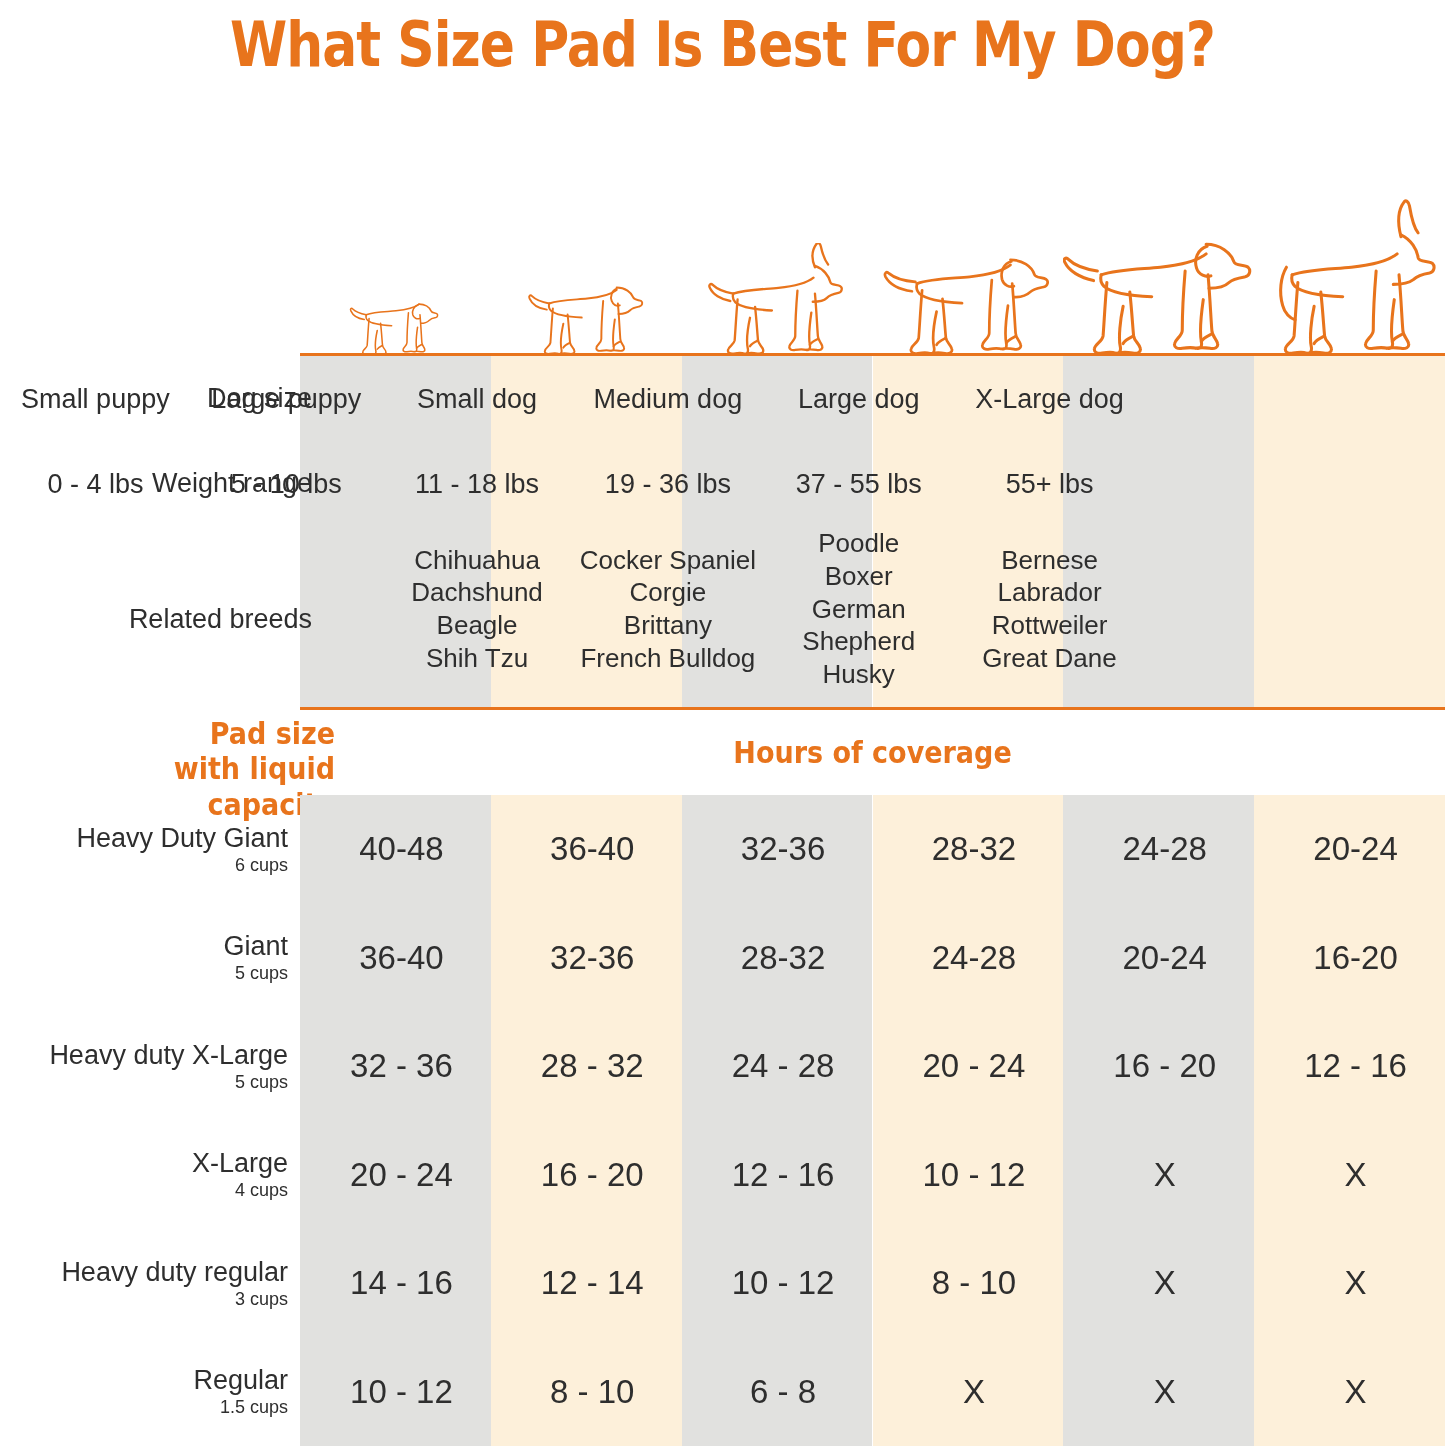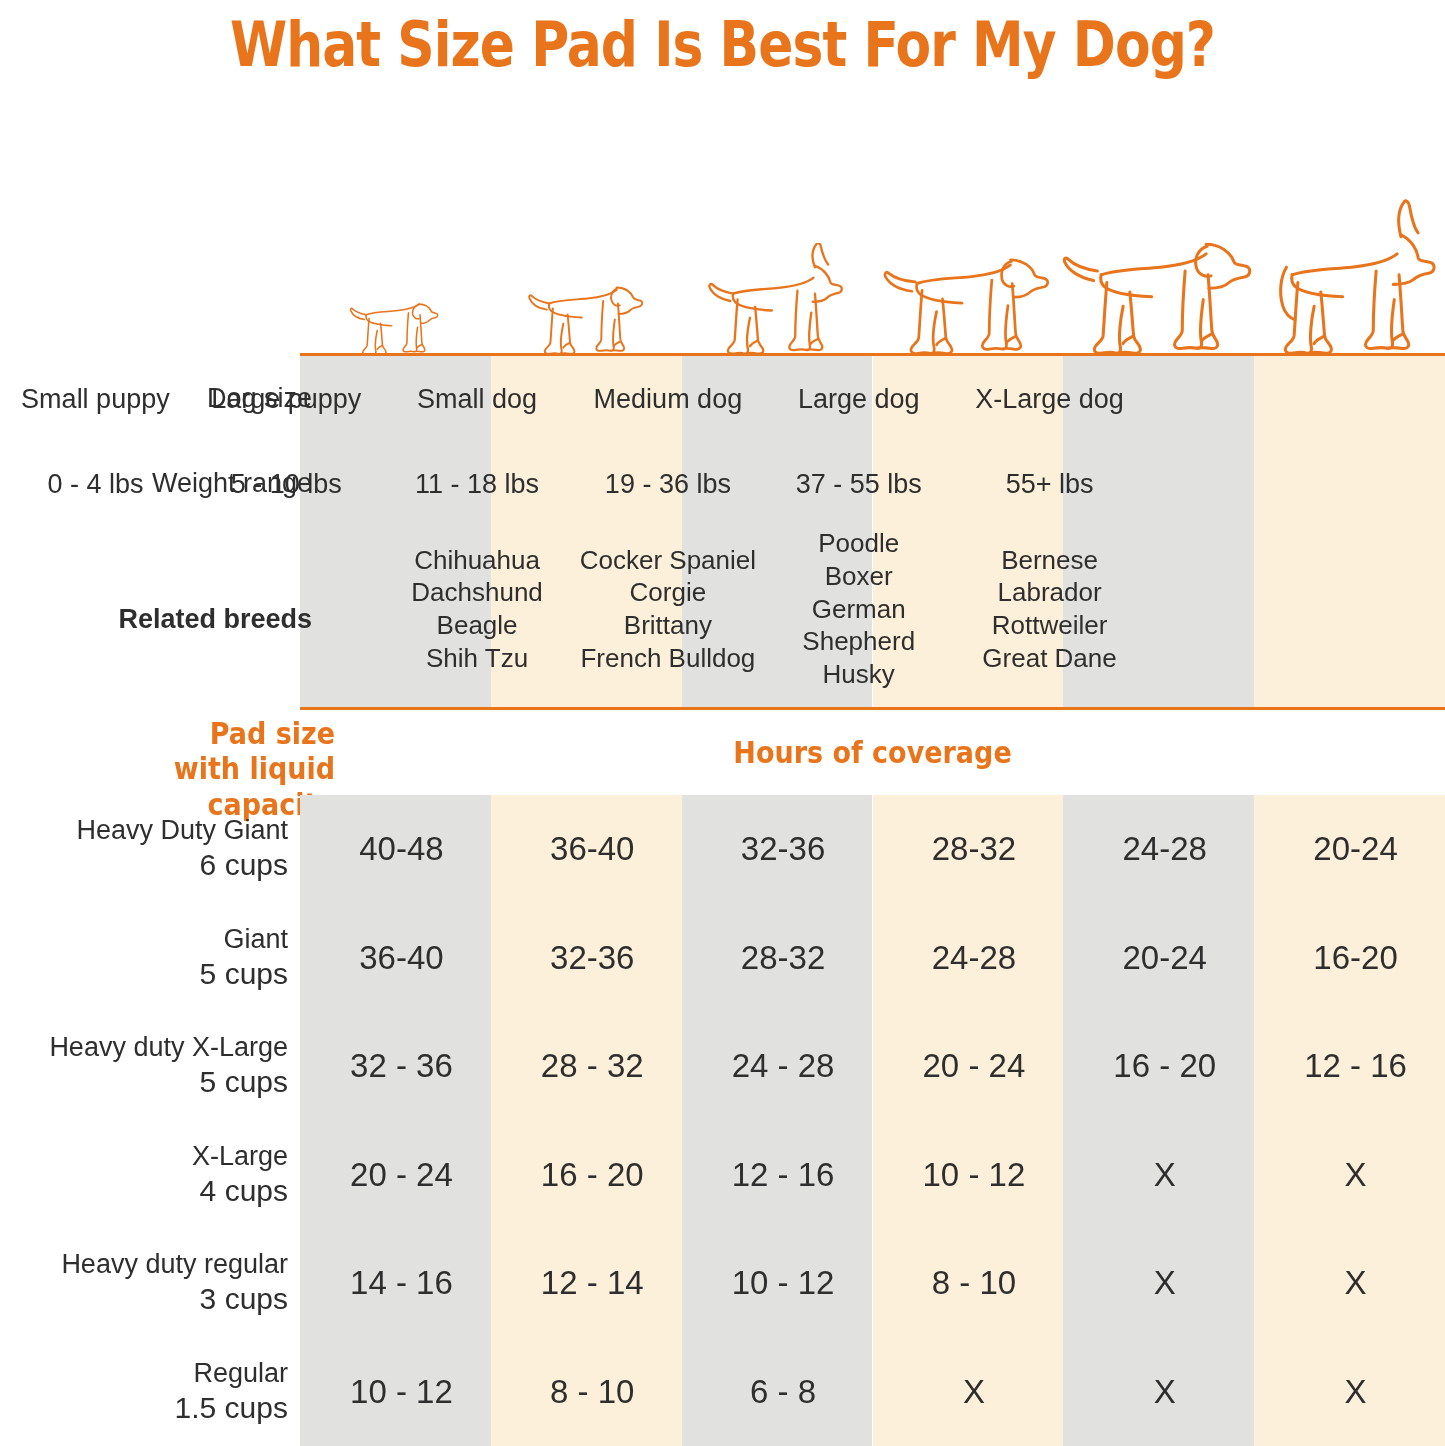--- a/index.html
+++ b/index.html
@@ -81,21 +81,21 @@
     flex:0 0 auto;width:190.83px;height:100%;
     display:flex;align-items:center;justify-content:center;
     font-size:33px;color:#2e2e2e;
   }
   .covlabel{
     position:absolute;left:0;width:288px;
     text-align:right;font-size:27px;color:#2e2e2e;line-height:1.22;
     display:flex;flex-direction:column;justify-content:center;align-items:flex-end;
     height:108.5px;
   }
-  .covlabel .l2{font-size:30px;}
+  .covlabel .l2{font-size:18px;}
 </style>
 </head>
 <body>
 
 <div class="title">What Size Pad Is Best For My Dog?</div>
 
 <div id="dogband">
     <div class="dogcell" style="left: 0px; width: 190.833px;">
       <svg width="104" height="72" viewBox="0 0 200 150" preserveAspectRatio="xMidYMax meet">
         <g stroke="#e8741c" fill="none" stroke-width="3.2" stroke-linecap="round" stroke-linejoin="round">
@@ -189,21 +189,21 @@
     <div class="colbg gray" style="left: 0px; width: 190.833px;"></div>
     <div class="colbg cream" style="left: 190.833px; width: 190.833px;"></div>
     <div class="colbg gray" style="left: 381.667px; width: 190.833px;"></div>
     <div class="colbg cream" style="left: 572.5px; width: 190.833px;"></div>
     <div class="colbg gray" style="left: 763.333px; width: 190.833px;"></div>
     <div class="colbg cream" style="left: 954.167px; width: 190.833px;"></div>
   </div>
 
 <div class="labelcol" style="top:382px;">Dog size</div>
 <div class="labelcol" style="top:467px;">Weight range</div>
-<div class="labelcol" style="top:603px;font-weight:bold;">Related breeds</div>
+<div class="labelcol" style="top:603px;">Related breeds</div>
 
 <div class="cellrow" id="row-dogsize" style="top:378px;height:42px;">
     <div class="cell ">Small puppy</div>
     <div class="cell ">Large puppy</div>
     <div class="cell ">Small dog</div>
     <div class="cell ">Medium dog</div>
     <div class="cell ">Large dog</div>
     <div class="cell ">X-Large dog</div>
   </div>
 <div class="cellrow" id="row-weight" style="top:463px;height:42px;">

